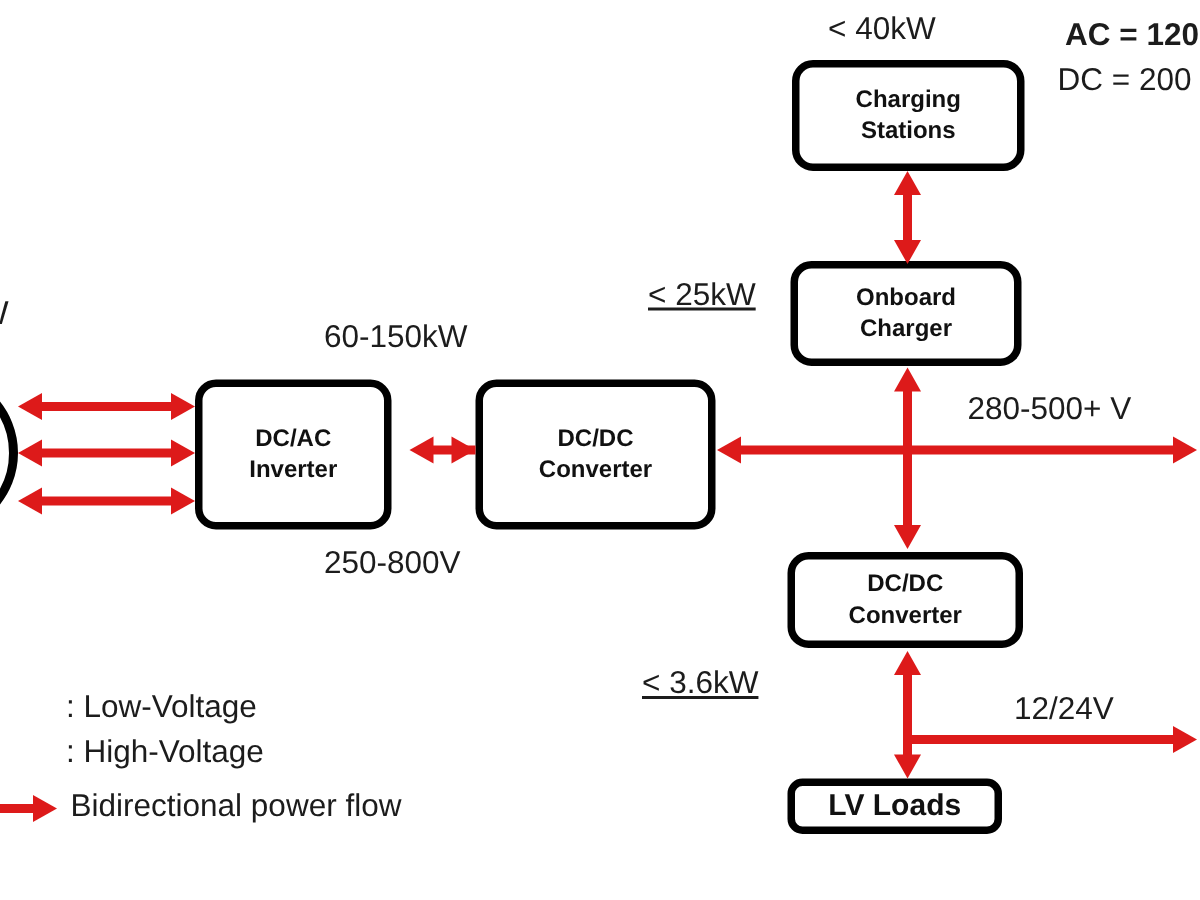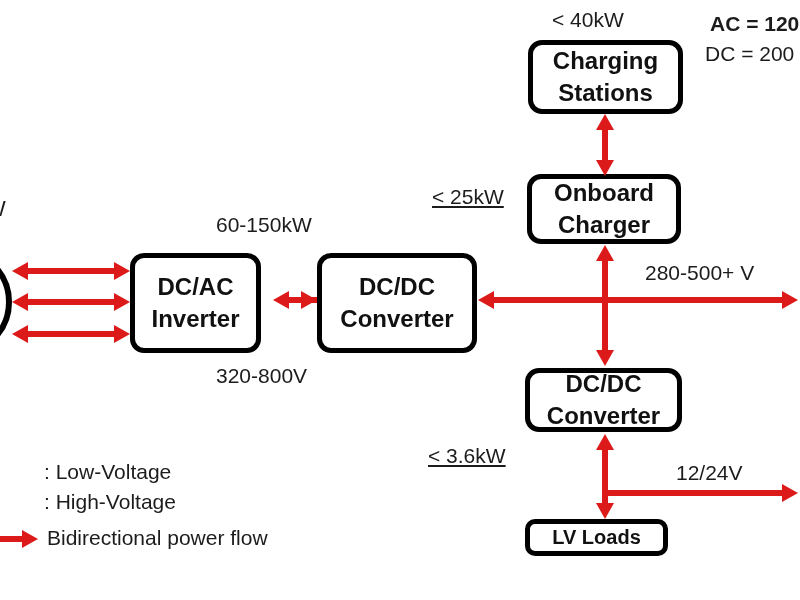--- a/index.html
+++ b/index.html
@@ -7,21 +7,21 @@
     position:relative; width:800px; height:600px; background:#ffffff;
     font-family:"Liberation Sans","DejaVu Sans",sans-serif;
     color:var(--text,#1a1a1a);
   }
   .box {
     position:absolute; box-sizing:border-box; background:#ffffff;
     border:5px solid var(--box-border,#000); border-radius:14px;
     display:flex; align-items:center; justify-content:center; text-align:center;
   }
   .box-label {
-    white-space:pre-line; font-size:24px; font-weight:700; line-height:1.32; color:#111;
+    white-space:pre-line; font-size:16px; font-weight:700; line-height:1.32; color:#111;
   }
   .lbl { position:absolute; font-size:21px; white-space:nowrap; color:#1c1c1c; }
   .lbl-bold { font-weight:400; }
   .shaft-h { position:absolute; height:6px; background:var(--arrow-red,#dd1a1a); }
   .shaft-v { position:absolute; width:6px;  background:var(--arrow-red,#dd1a1a); }
   .ah { position:absolute; width:0; height:0; }
   .ah-left  { border-top:9px solid transparent; border-bottom:9px solid transparent; border-right:16px solid var(--arrow-red,#dd1a1a); }
   .ah-right { border-top:9px solid transparent; border-bottom:9px solid transparent; border-left:16px solid var(--arrow-red,#dd1a1a); }
   .ah-up    { border-left:9px solid transparent; border-right:9px solid transparent; border-bottom:16px solid var(--arrow-red,#dd1a1a); }
   .ah-down  { border-left:9px solid transparent; border-right:9px solid transparent; border-top:16px solid var(--arrow-red,#dd1a1a); }
@@ -60,21 +60,21 @@
 </div>
 <div class="box" style="left:525px; top:519px; width:143px; height:37px; border-radius:10px;">
   <span class="box-label" style="font-size:20px;">LV Loads</span>
 </div>
 
 <div class="lbl" style="left:552px; top:8px;">&lt; 40kW</div>
 <div class="lbl" style="left:710px; top:12px;font-weight:bold;">AC = 120</div>
 <div class="lbl" style="left:705px; top:42px;">DC = 200</div>
 <div class="lbl" style="left:432px; top:185px;text-decoration:underline;">&lt; 25kW</div>
 <div class="lbl" style="left:216px; top:213px;">60-150kW</div>
-<div class="lbl" style="left:216px; top:364px;">320-800V</div>
+<div class="lbl" style="left:216px; top:364px;">250-800V</div>
 <div class="lbl" style="left:645px; top:261px;">280-500+ V</div>
 <div class="lbl" style="left:428px; top:444px;text-decoration:underline;">&lt; 3.6kW</div>
 <div class="lbl" style="left:676px; top:461px;">12/24V</div>
 
 <div class="ah ah-left" style="left:12px;  top:262px;"></div>
 <div class="shaft-h" style="left:26px;  top:268px; width:90px;"></div>
 <div class="ah ah-right" style="left:114px; top:262px;"></div>
 
 <div class="ah ah-left" style="left:12px;  top:293px;"></div>
 <div class="shaft-h" style="left:26px;  top:299px; width:90px;"></div>

